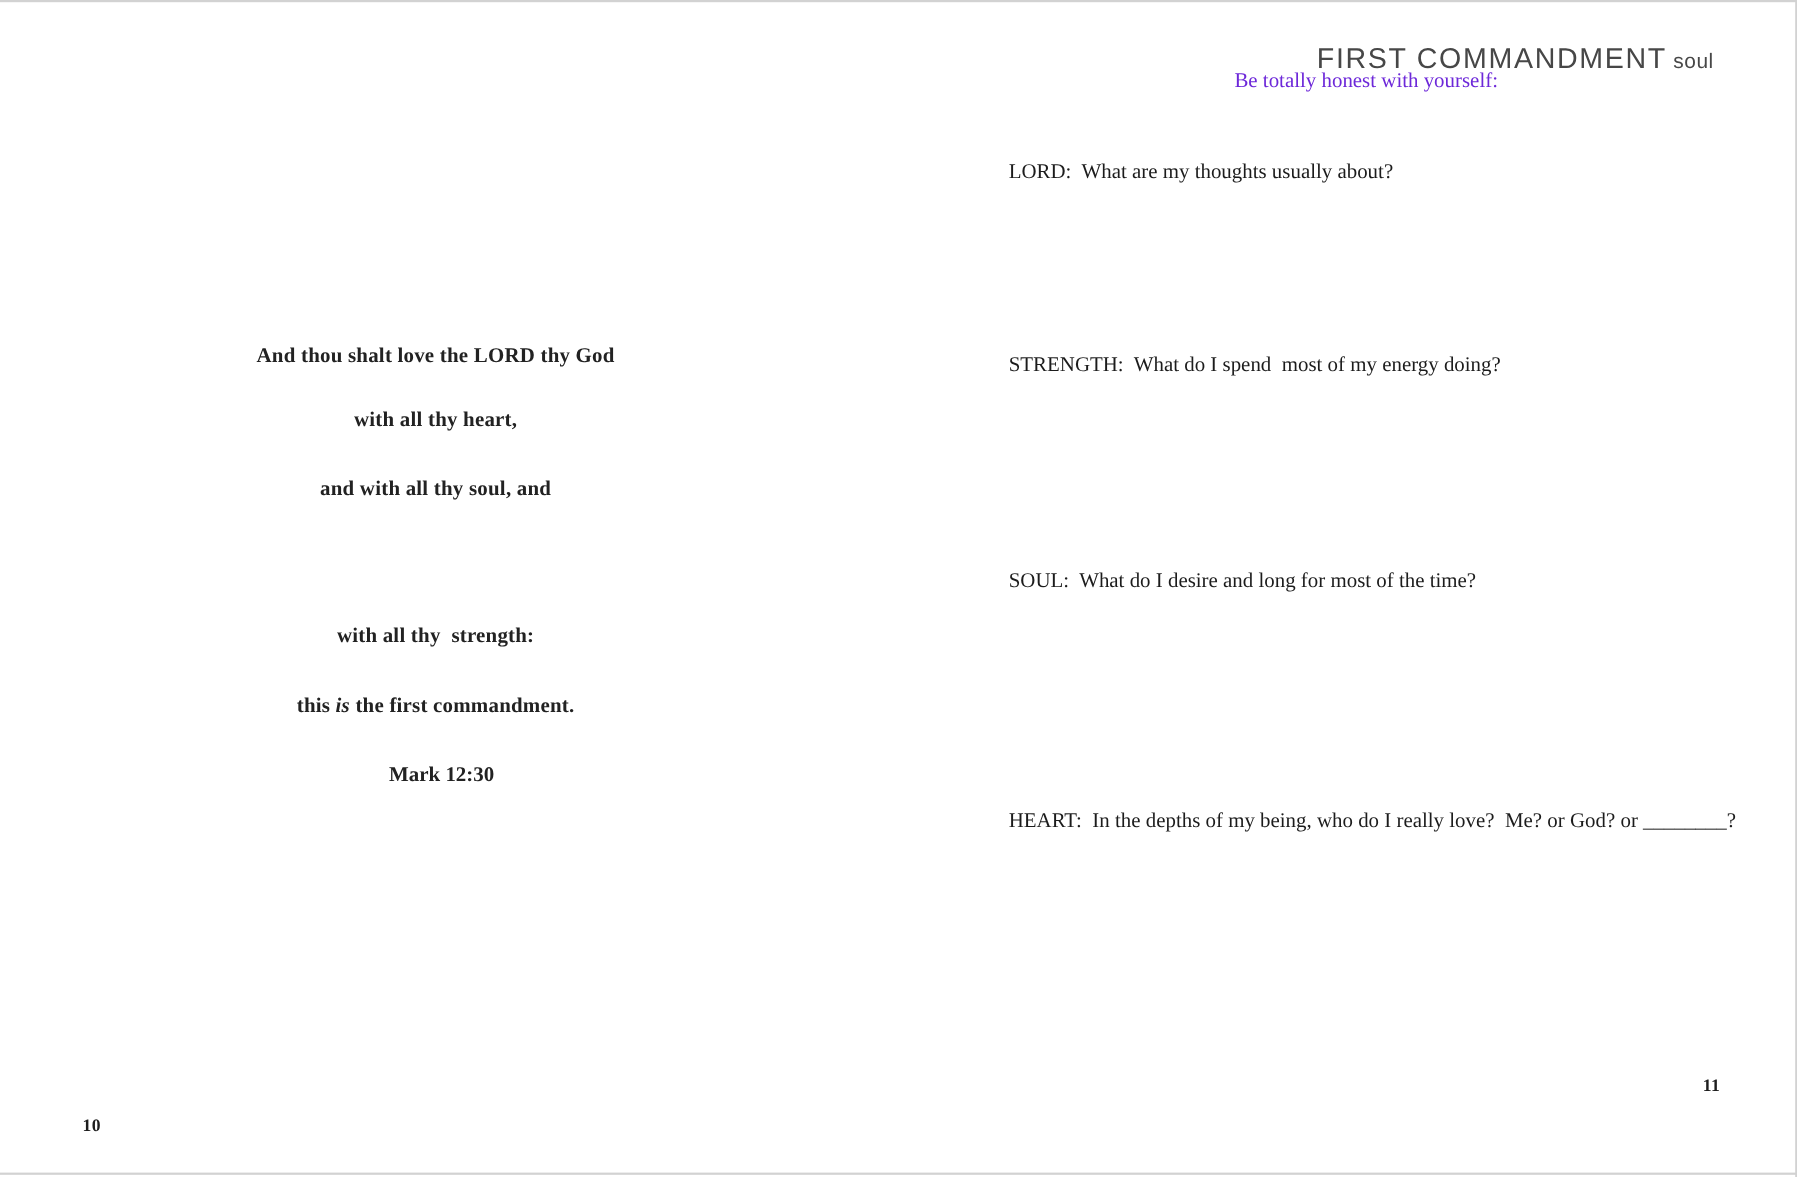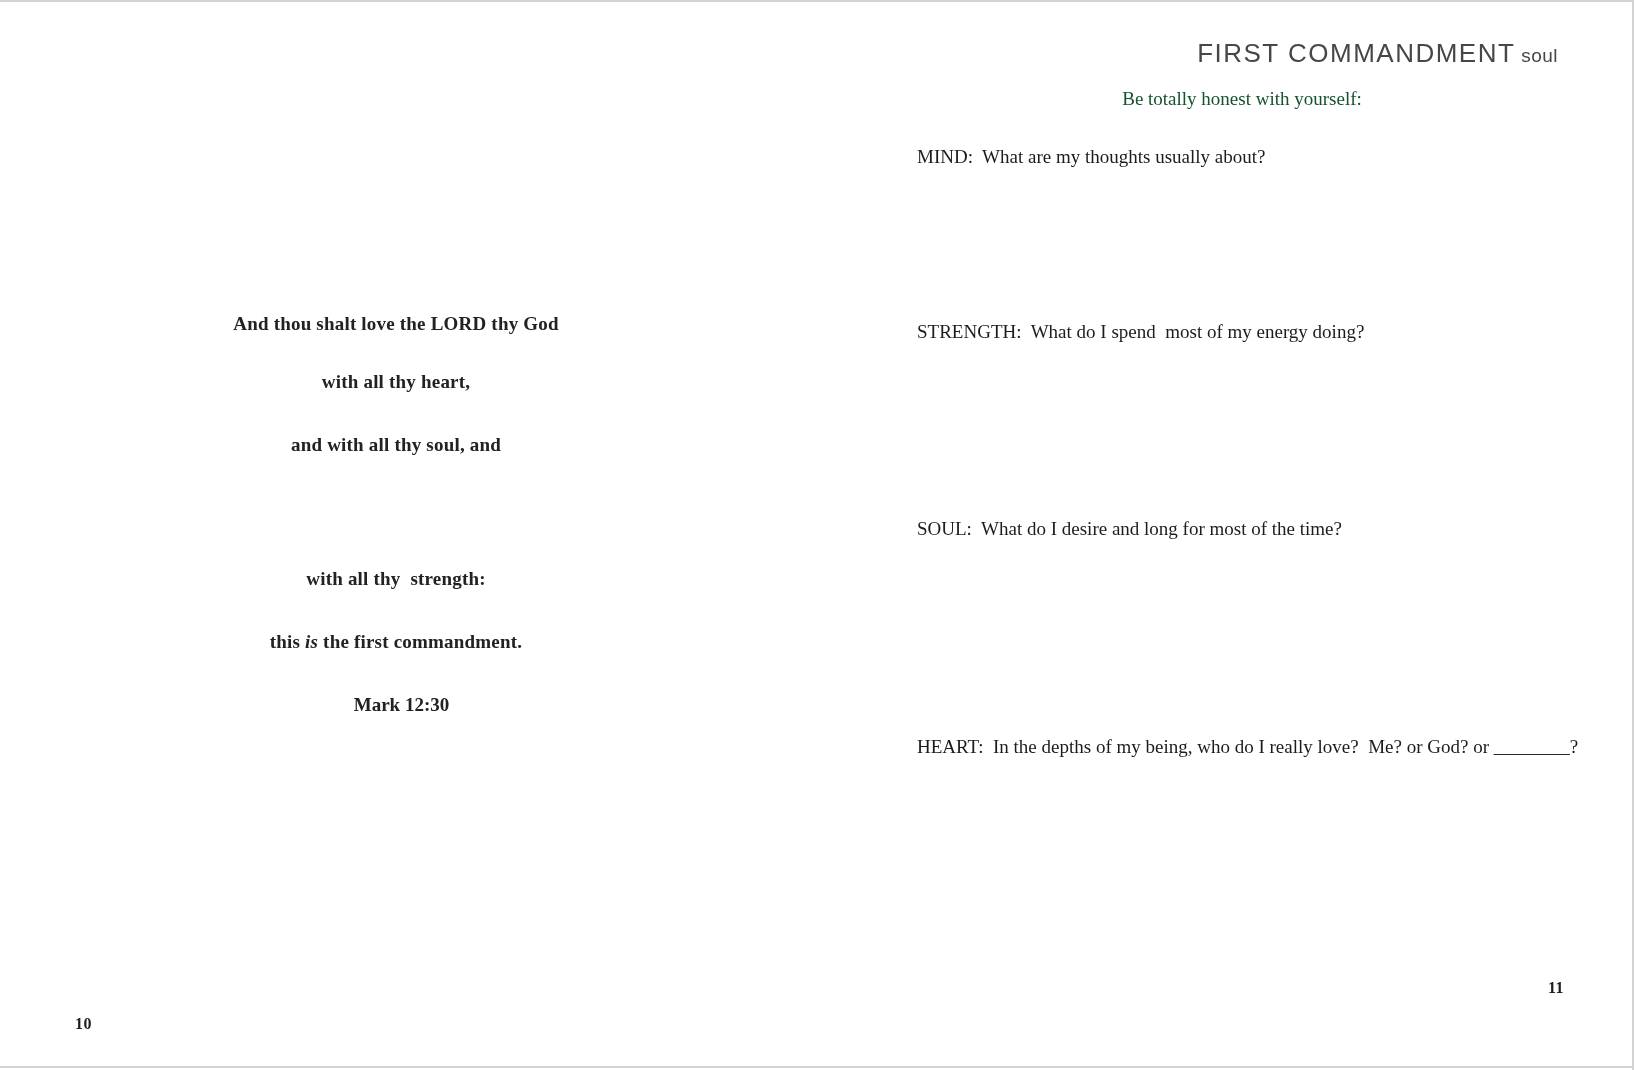--- a/index.html
+++ b/index.html
@@ -68,26 +68,26 @@
     font-weight: normal;
     letter-spacing: 1.5px;
   }
   .chapter-title .title-suffix {
     font-family: "Liberation Sans", sans-serif;
     font-size: 19px;
     letter-spacing: 0.5px;
   }
   .subtitle {
     position: absolute;
-    top: 88px;
+    top: 63px;
     left: 120px;
     width: 610px;
     text-align: center;
     font-size: 19px;
-    color: #14532d;
+    color: #6d28d9;
     white-space: pre;
   }
   .question {
     position: absolute;
     left: 100px;
     font-size: 19px;
     color: #1c1c1c;
     white-space: pre;
   }
   .q-mind     { top: 146px; }
@@ -120,20 +120,20 @@
     <div class="verse-line" style="top:335px">with all thy heart,</div>
     <div class="verse-line" style="top:532px">with all thy  strength:</div>
     <div class="verse-line" style="top:595px"><span>this </span><span class="em">is</span><span> the first commandment.</span></div>
     <div class="verse-ref" style="top:658px">Mark 12:30</div>
     <div class="page-number pn-left">10</div>
   </div>
 
   <div class="page page-right">
     <div class="chapter-title"><span class="title-main">FIRST COMMANDMENT</span><span class="title-suffix"> soul</span></div>
     <div class="subtitle">Be totally honest with yourself:</div>
-    <div class="question q-mind">MIND:  What are my thoughts usually about?</div>
+    <div class="question q-mind">LORD:  What are my thoughts usually about?</div>
     <div class="question q-strength">STRENGTH:  What do I spend  most of my energy doing?</div>
     <div class="question q-soul">SOUL:  What do I desire and long for most of the time?</div>
     <div class="question q-heart">HEART:  In the depths of my being, who do I really love?  Me? or God? or ________?</div>
     <div class="page-number pn-right">11</div>
   </div>
 
 </div>
 
 </body></html>

